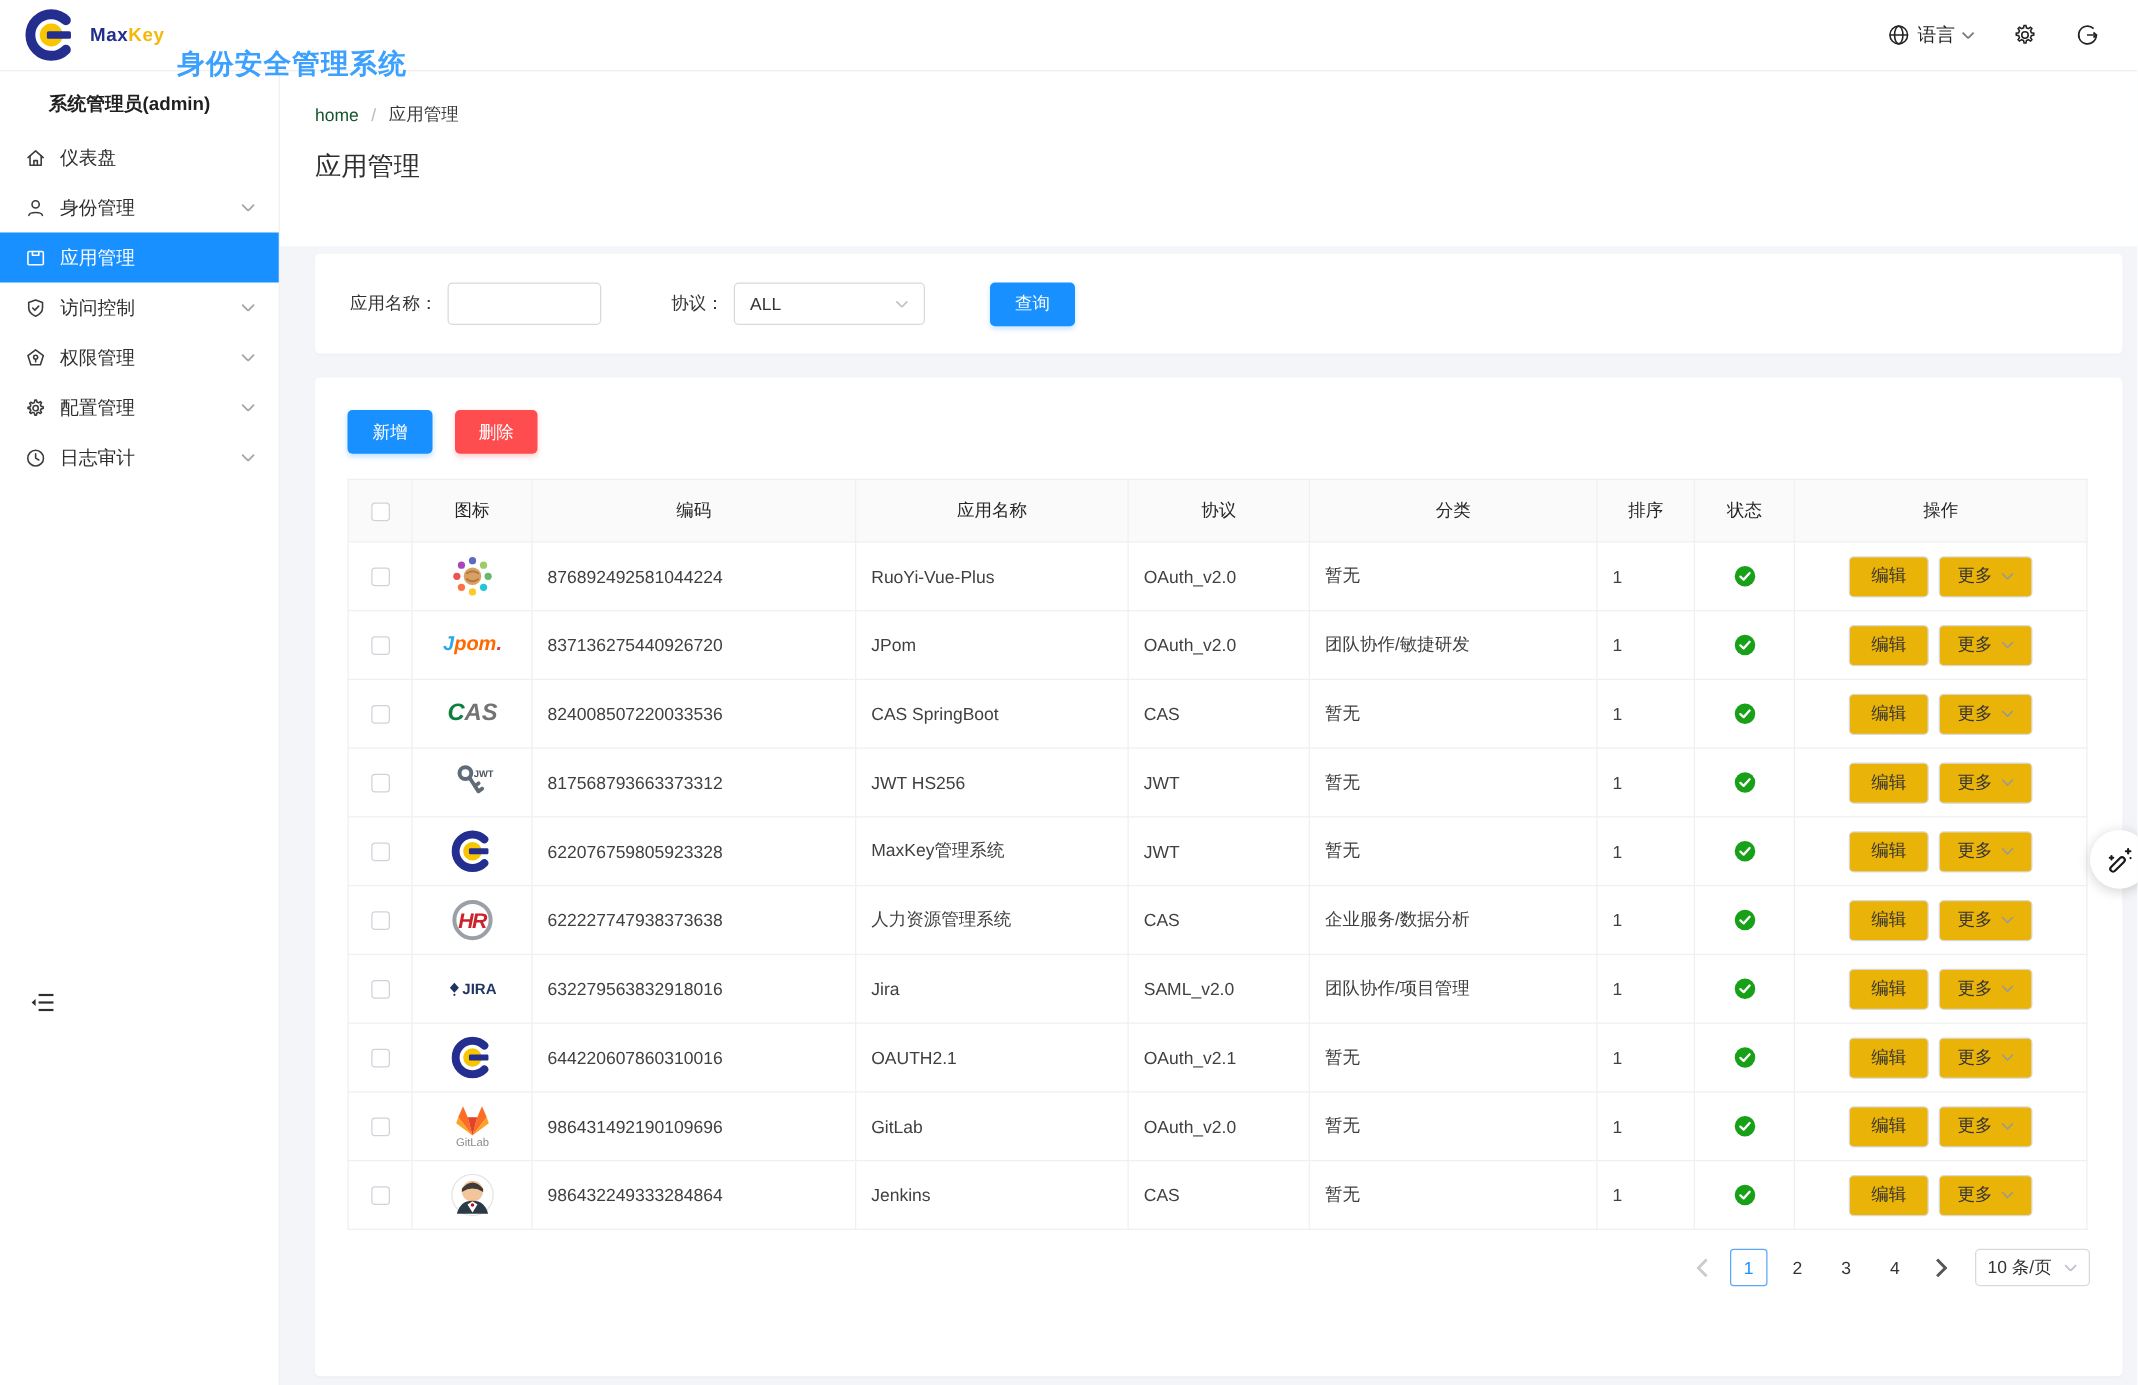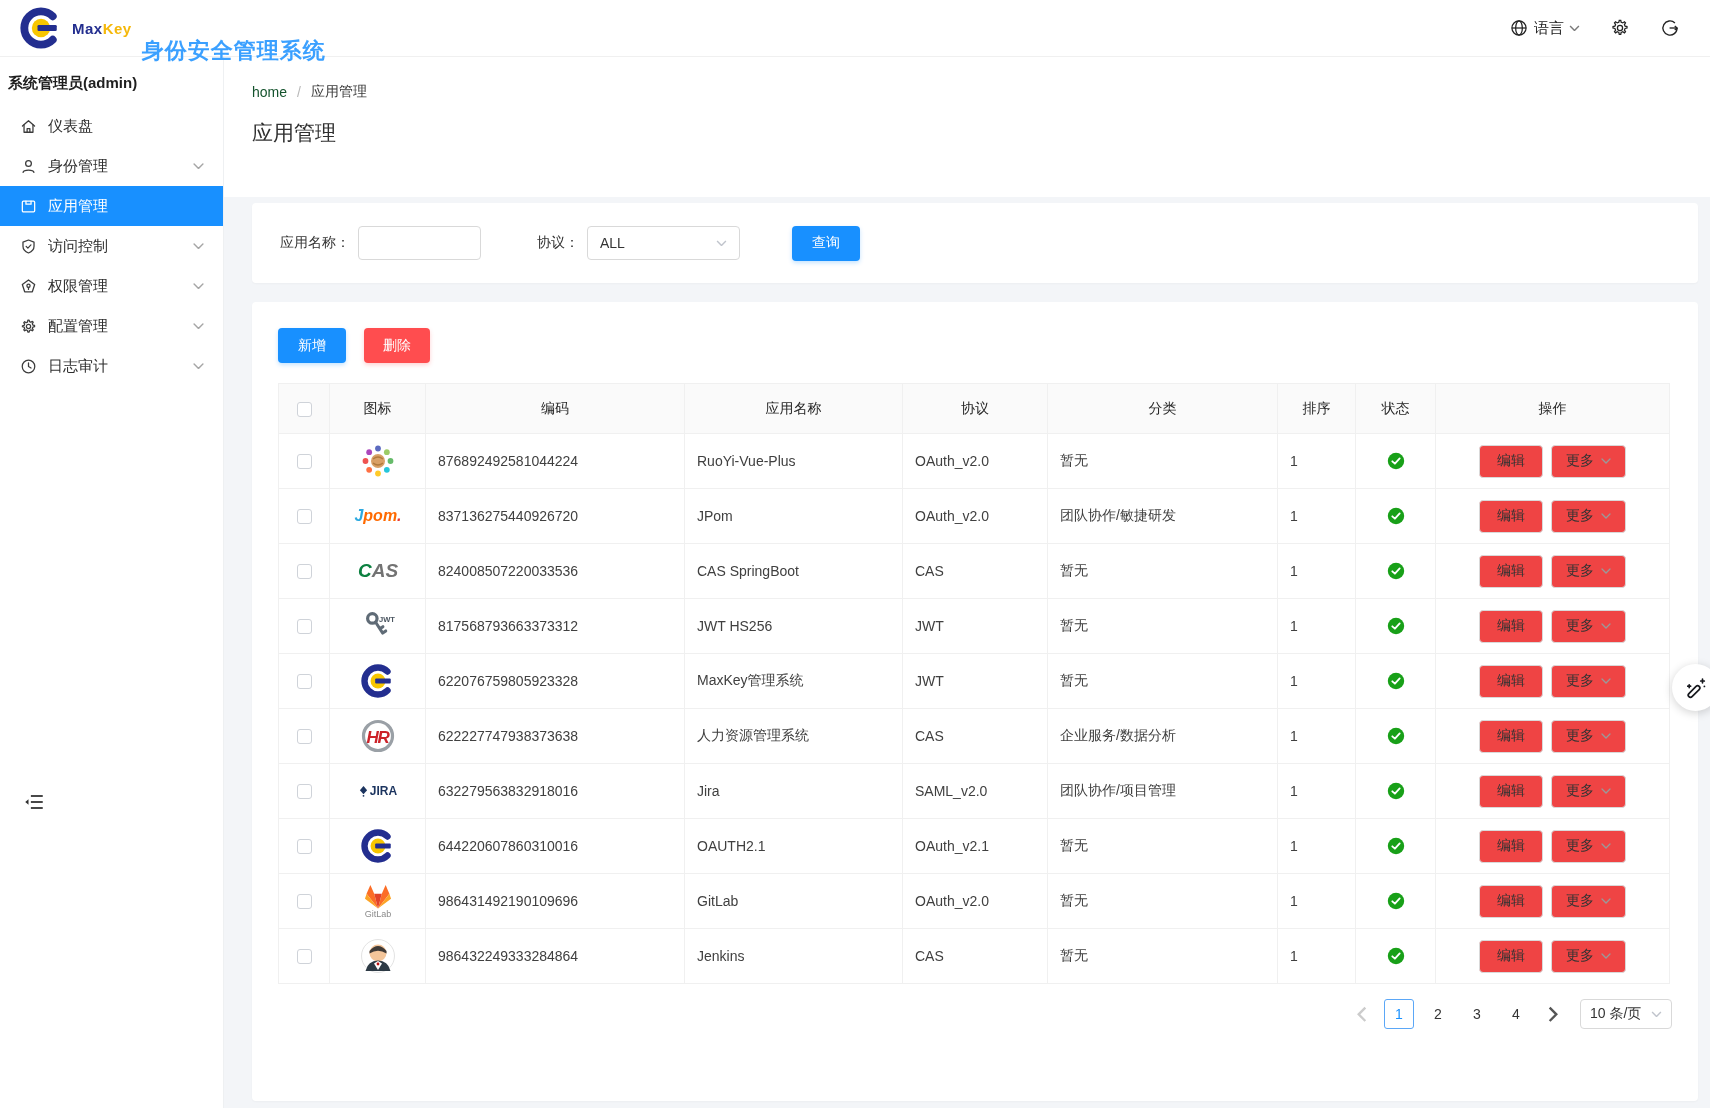--- a/index.html
+++ b/index.html
@@ -25,21 +25,21 @@
   .brand-sub { font-size:22px; font-weight:bold; color:#3ba0ff; margin-left:10px; letter-spacing:1px;margin-top:46px; }
   .header-right { display:flex; align-items:center; gap:30px; color:#222; }
   .lang-group { display:flex; align-items:center; gap:5px; cursor:pointer; font-size:15px; }
   .hdr-icon { width:20px; height:20px; color:#222; cursor:pointer; }
 
   
   .sidebar {
     position:absolute; top:57px; left:0; width:224px; bottom:0;
     background:#fff; border-right:1px solid #eef0f2; z-index:20;
   }
-  .sidebar-user { padding:17px 0 0 8px; font-size:15px; font-weight:bold; color:#1f1f1f; }
+  .sidebar-user { padding:17px 0 0 39px; font-size:15px; font-weight:bold; color:#1f1f1f; }
   .menu { margin-top:13px; }
   .menu-item {
     height:40px; display:flex; align-items:center;
     padding:0 19px 0 20px; font-size:15px; color:#2e2e2e; cursor:pointer;
   }
   .menu-item .mi-icon { width:17px; height:17px; color:#3c3c3c; flex:none; }
   .menu-item .mi-label { margin-left:11px; flex:1 1 auto; }
   .menu-item .mi-chevron { width:11px; color:#a6a6a6; }
   .menu-item.active { background:#1890ff; color:#fff; }
   .menu-item.active .mi-icon { color:#fff; }
@@ -92,21 +92,21 @@
   .app-table td.c, .app-table th.c { text-align:center; padding:0; }
   .checkbox {
     display:inline-block; width:15px; height:15px; border:1px solid #cfd3d9;
     border-radius:3px; background:#fff; vertical-align:middle; cursor:pointer;
   }
   .app-logo { width:96px; display:flex; align-items:center; justify-content:center; }
   .logo-txt { font-style:italic; font-weight:bold; font-size:16px; letter-spacing:0; }
   .gitlab-box { display:flex; flex-direction:column; align-items:center; line-height:1; }
   .gitlab-box .gl-label { font-size:9px; color:#8a8a8a; margin-top:1px; }
   .row-btn {
-    height:33px; background:#ef4444; border:1px solid #d9d9d9; border-radius:4px;
+    height:33px; background:#eab308; border:1px solid #d9d9d9; border-radius:4px;
     font-size:14px; color:#333; cursor:pointer; font-family:inherit;
     display:inline-flex; align-items:center; justify-content:center; gap:7px; vertical-align:middle;
   }
   .row-btn.edit { padding:0 17px; }
   .row-btn.more { padding:0 14px; margin-left:8px; }
   .row-btn .mchev { width:10px; color:#999; }
 
   .pagination { display:flex; align-items:center; justify-content:flex-end; margin-top:15px; gap:9px; }
   .pg-arrow { width:26px; height:30px; display:flex; align-items:center; justify-content:center; cursor:pointer; }
   .pg-arrow.disabled { color:#ccc; cursor:default; }

